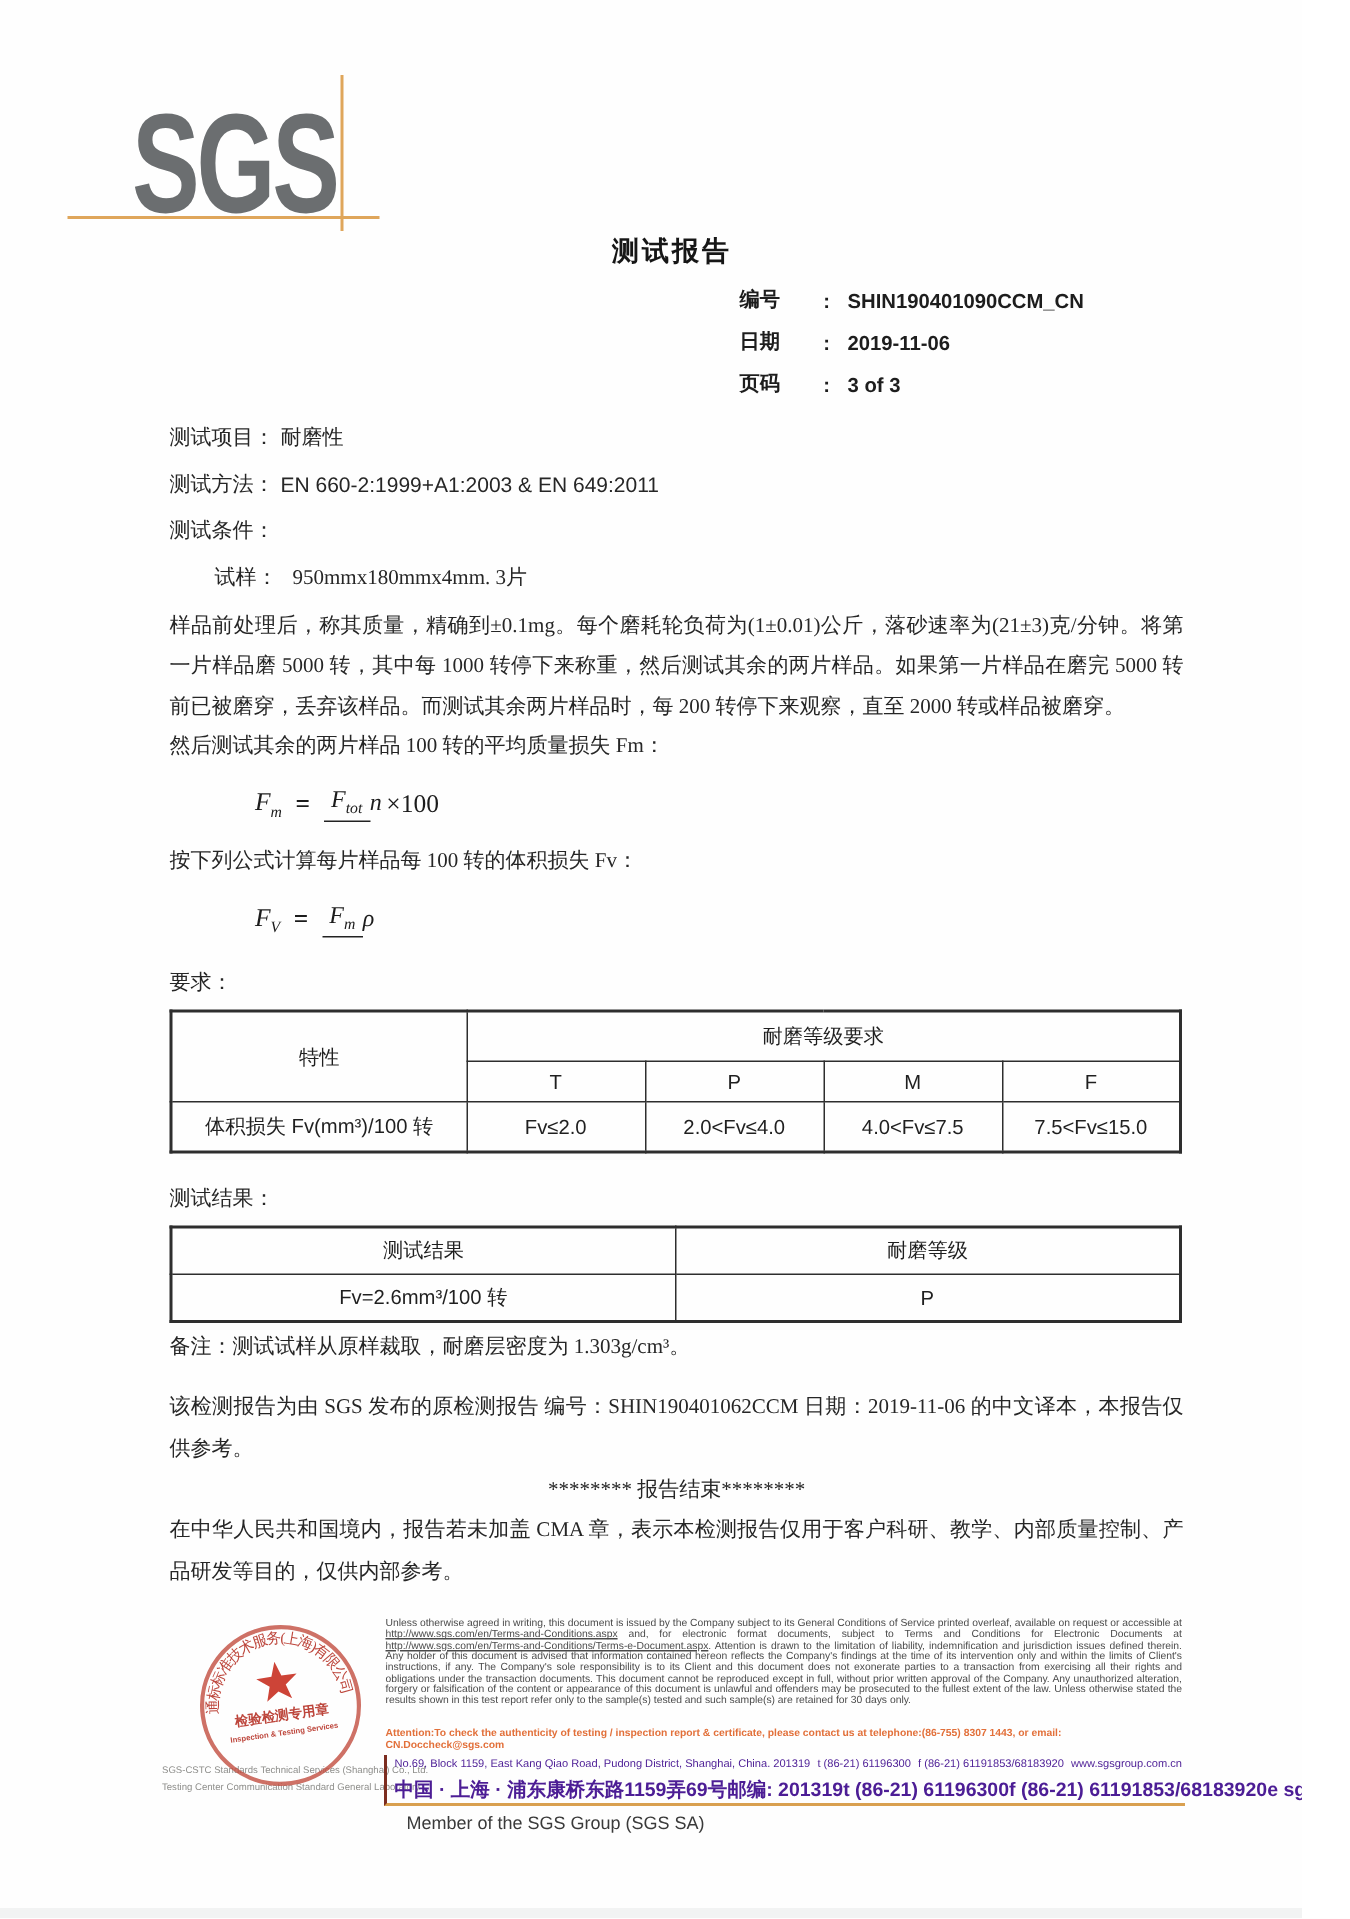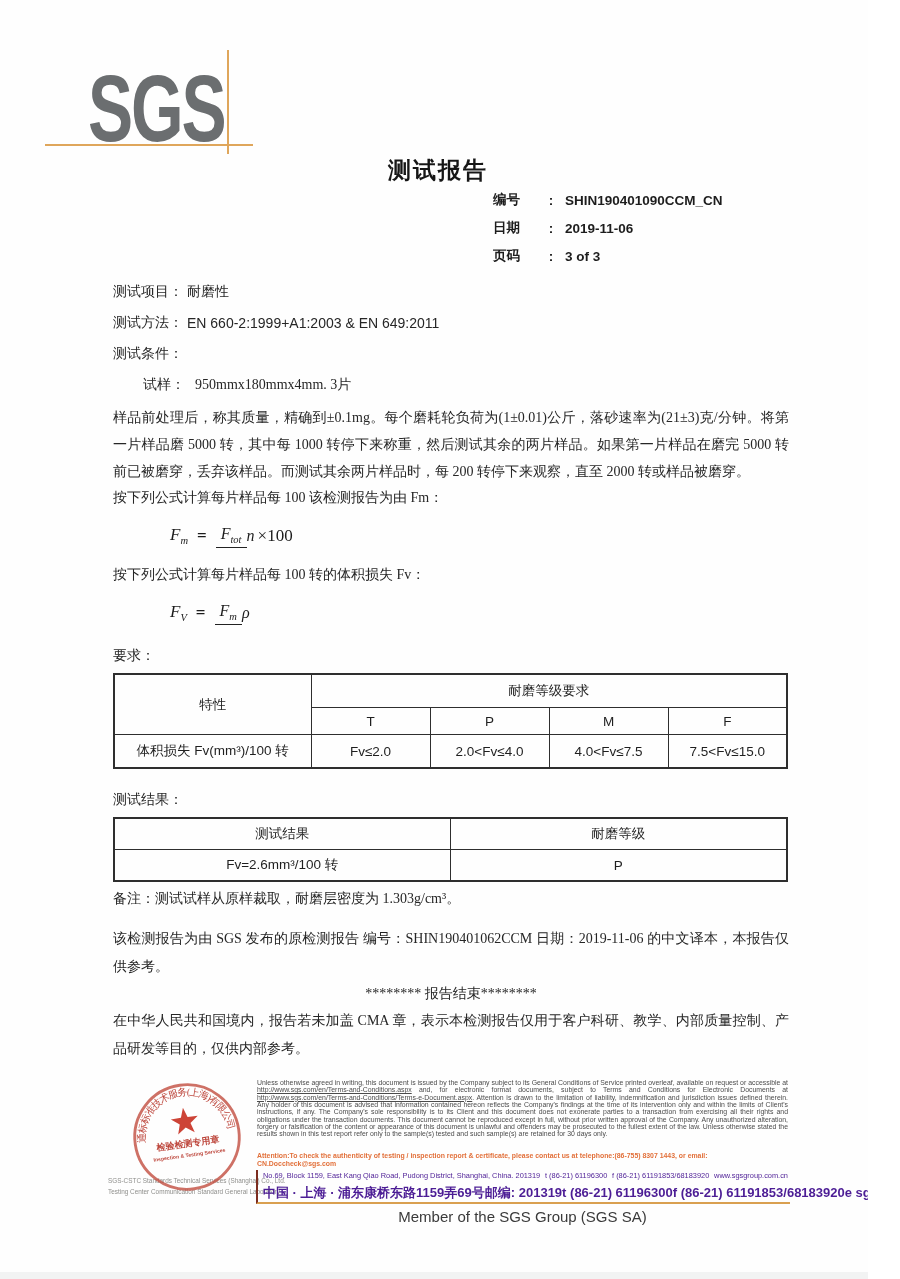--- a/index.html
+++ b/index.html
@@ -10,22 +10,22 @@
   .scan-bottom{position:absolute;left:0;top:1272px;width:900px;height:7px;background:#f2f3f3;}
 
   
   .logo-hline{position:absolute;left:45px;top:144px;width:208px;height:2px;background:#dfa65b;}
   .logo-vline{position:absolute;left:227px;top:50px;width:2px;height:104px;background:#dfa65b;}
   .logo-text{position:absolute;left:88px;top:62px;font-family:"Liberation Sans",sans-serif;
              font-weight:bold;font-size:94px;line-height:1;letter-spacing:-3px;color:#6b6e70;
              transform:scale(0.72,1);transform-origin:left top;}
 
   
-  .title{position:absolute;left:388px;top:155px;margin:0;font-family:"Liberation Sans",sans-serif;
-         font-size:23px;font-weight:bold;color:#161616;letter-spacing:2px;}
+  .title{position:absolute;left:408px;top:155px;margin:0;font-family:"Liberation Sans",sans-serif;
+         font-size:18px;font-weight:bold;color:#161616;letter-spacing:2px;}
   .hfields{position:absolute;left:493px;top:186px;font-family:"Liberation Sans",sans-serif;
            font-weight:bold;font-size:13.5px;color:#1d1d1d;}
   .hrow{display:flex;align-items:center;height:28px;}
   .hlabel{width:44px;}
   .hsep{width:28px;text-align:center;}
 
   
   .content{position:absolute;left:113px;top:276px;width:676px;font-size:14px;color:#262626;}
   .meta-line{height:31px;display:flex;align-items:center;}
   .meta-line.indent{padding-left:30px;}
@@ -70,22 +70,22 @@
   .disc-link{text-decoration:underline;}
   .attention{position:absolute;left:257px;top:1152px;width:531px;
              font-family:"Liberation Sans",sans-serif;font-weight:bold;font-size:6.9px;
              line-height:7.6px;color:#e2703a;}
   .addr{position:absolute;left:256px;top:1170px;width:534px;box-sizing:border-box;
         border-left:2px solid #7c2d20;border-bottom:2px solid #d9a050;
         padding:1px 2px 3px 5px;font-family:"Liberation Sans",sans-serif;color:#4c1d95;}
   .addr-row{display:flex;justify-content:space-between;align-items:baseline;
             white-space:nowrap;height:13px;font-size:7.4px;}
   .addr-row.cn{font-size:13px;font-weight:bold;height:15px;}
-  .member{position:absolute;left:257px;top:1208px;width:531px;text-align:center;
-          font-family:"Liberation Sans",sans-serif;font-size:15px;color:#3a3a3a;}
+  .member{position:absolute;left:271px;top:1208px;width:531px;text-align:left;
+          font-family:"Liberation Sans",sans-serif;font-size:12px;color:#3a3a3a;}
 </style>
 </head>
 <body>
 
 <div class="page">
   <div class="scan-right"></div>
   <div class="scan-bottom"></div>
 
   <div class="logo-hline"></div>
   <div class="logo-vline"></div>
@@ -122,21 +122,21 @@
     <div class="meta-line">
       <span>测试条件：</span>
     </div>
     <div class="meta-line indent">
       <span>试样：</span>
       <span class="sampleval">950mmx180mmx4mm. 3片</span>
     </div>
 
     <p class="para mt4">样品前处理后，称其质量，精确到±0.1mg。每个磨耗轮负荷为(1±0.01)公斤，落砂速率为(21±3)克/分钟。将第一片样品磨 5000 转，其中每 1000 转停下来称重，然后测试其余的两片样品。如果第一片样品在磨完 5000 转前已被磨穿，丢弃该样品。而测试其余两片样品时，每 200 转停下来观察，直至 2000 转或样品被磨穿。</p>
 
-    <p class="intro">按下列公式计算每片样品每 100 该检测报告为由 Fm：</p>
+    <p class="intro">然后测试其余的两片样品 100 转的平均质量损失 Fm：</p>
     <div class="formula">
       <span><i>F</i><sub>m</sub></span>
       <span class="feq">=</span>
       <span class="frac">
         <span class="num"><i>F</i><sub>tot</sub></span>
         <span class="den"><i>n</i></span>
       </span>
       <span class="fmult">×100</span>
     </div>
 

